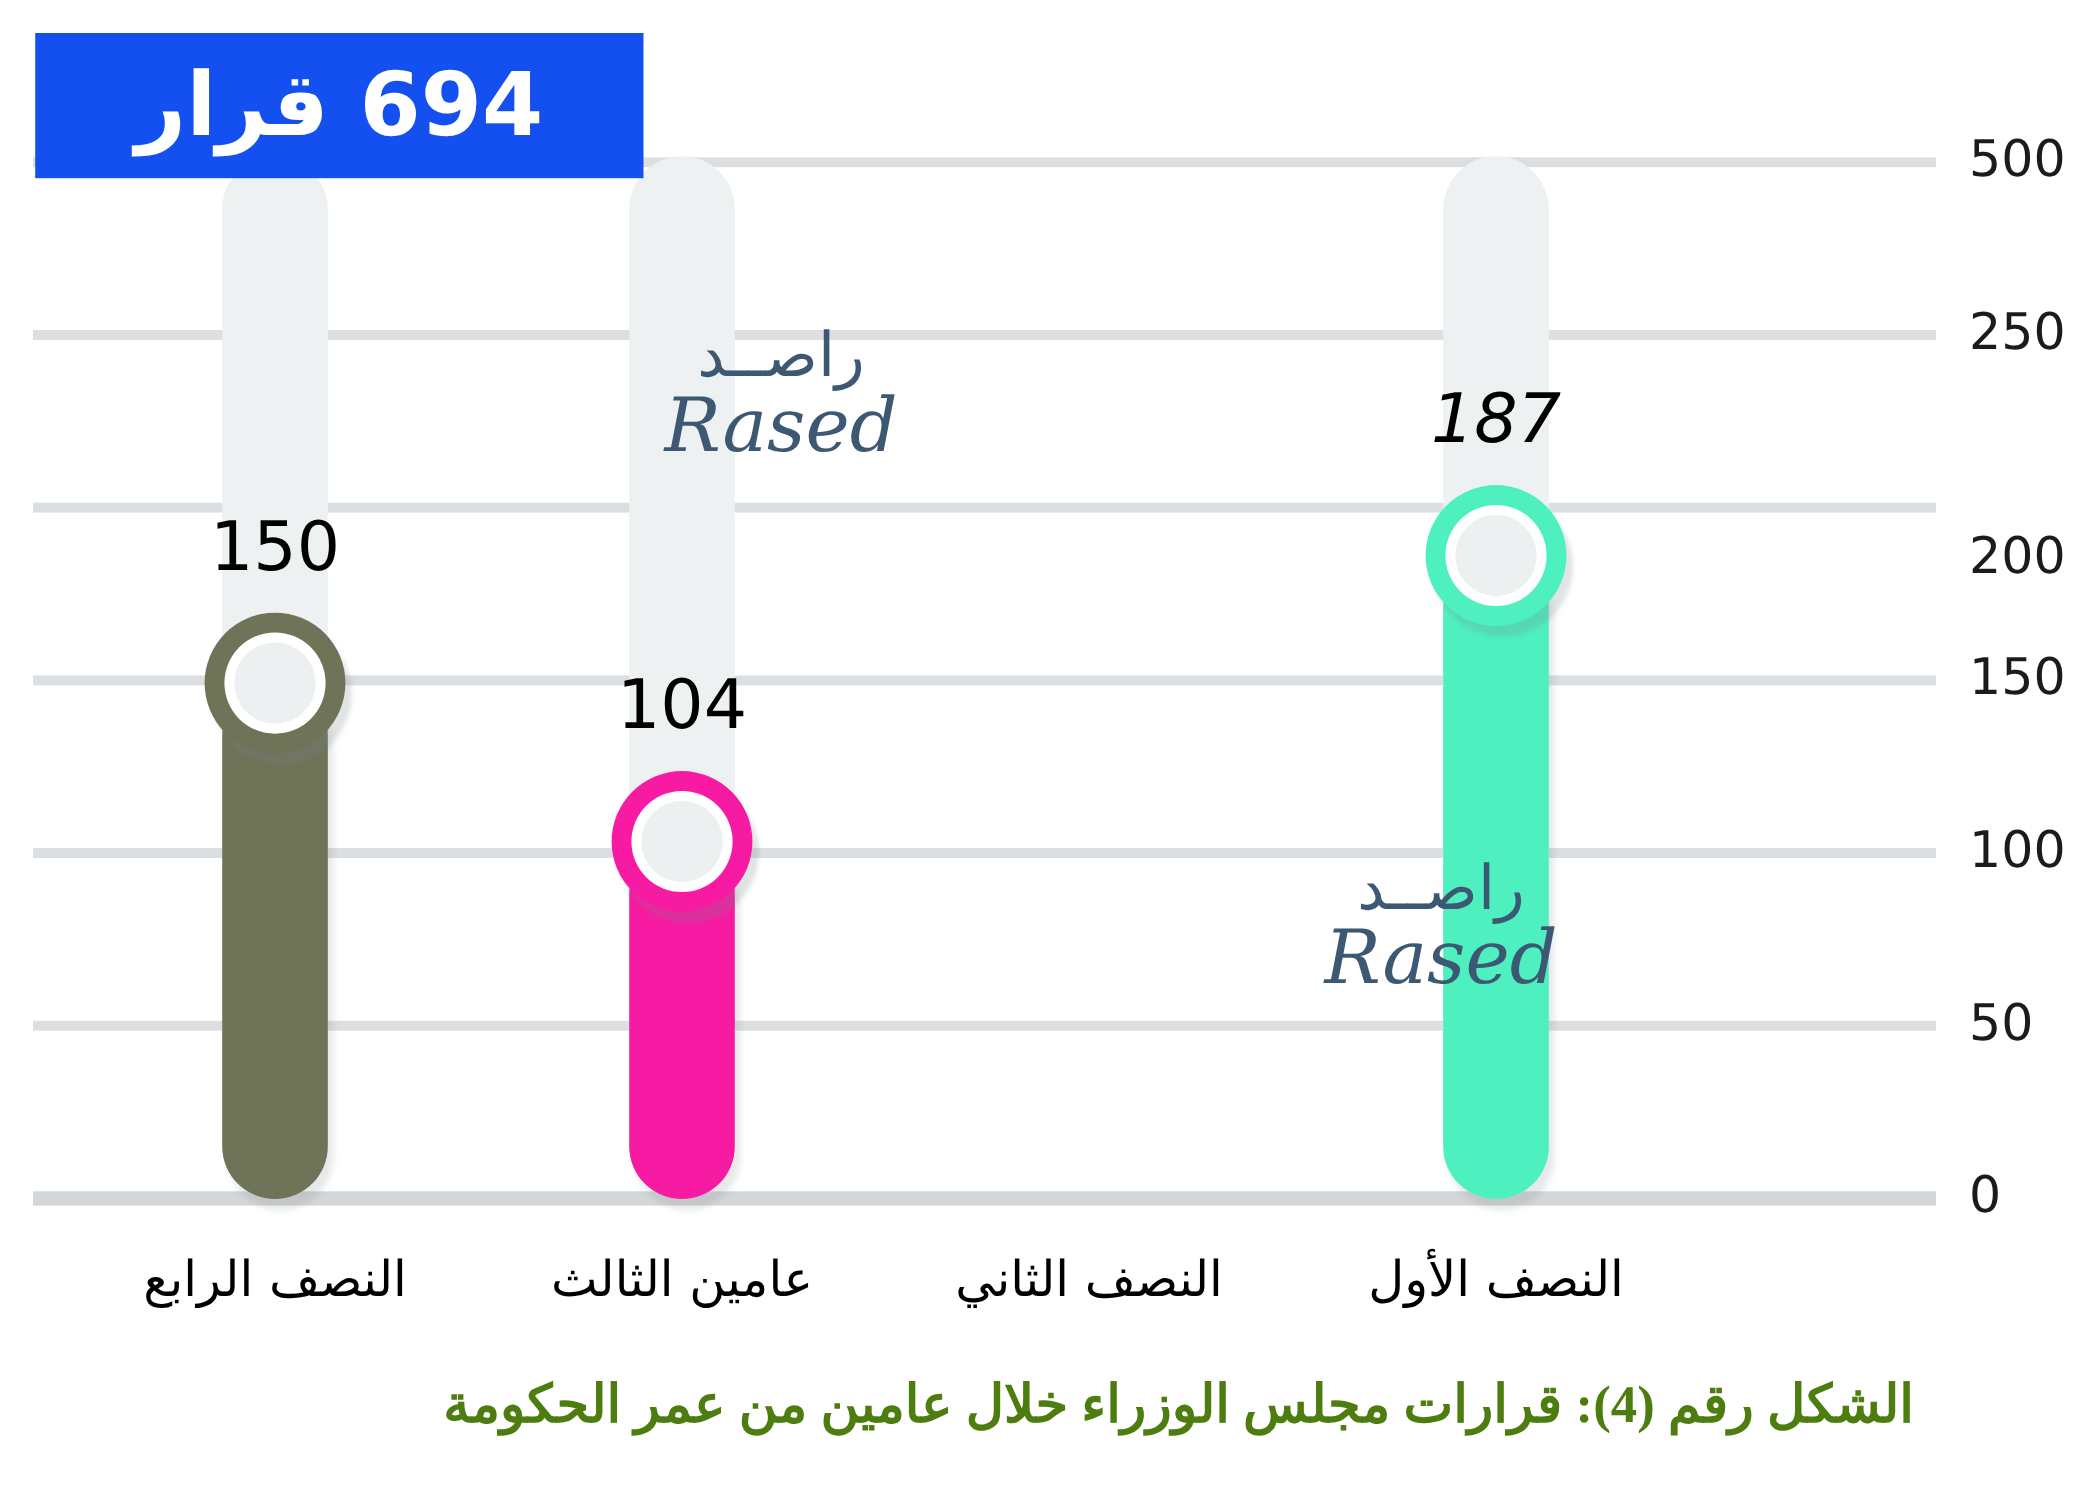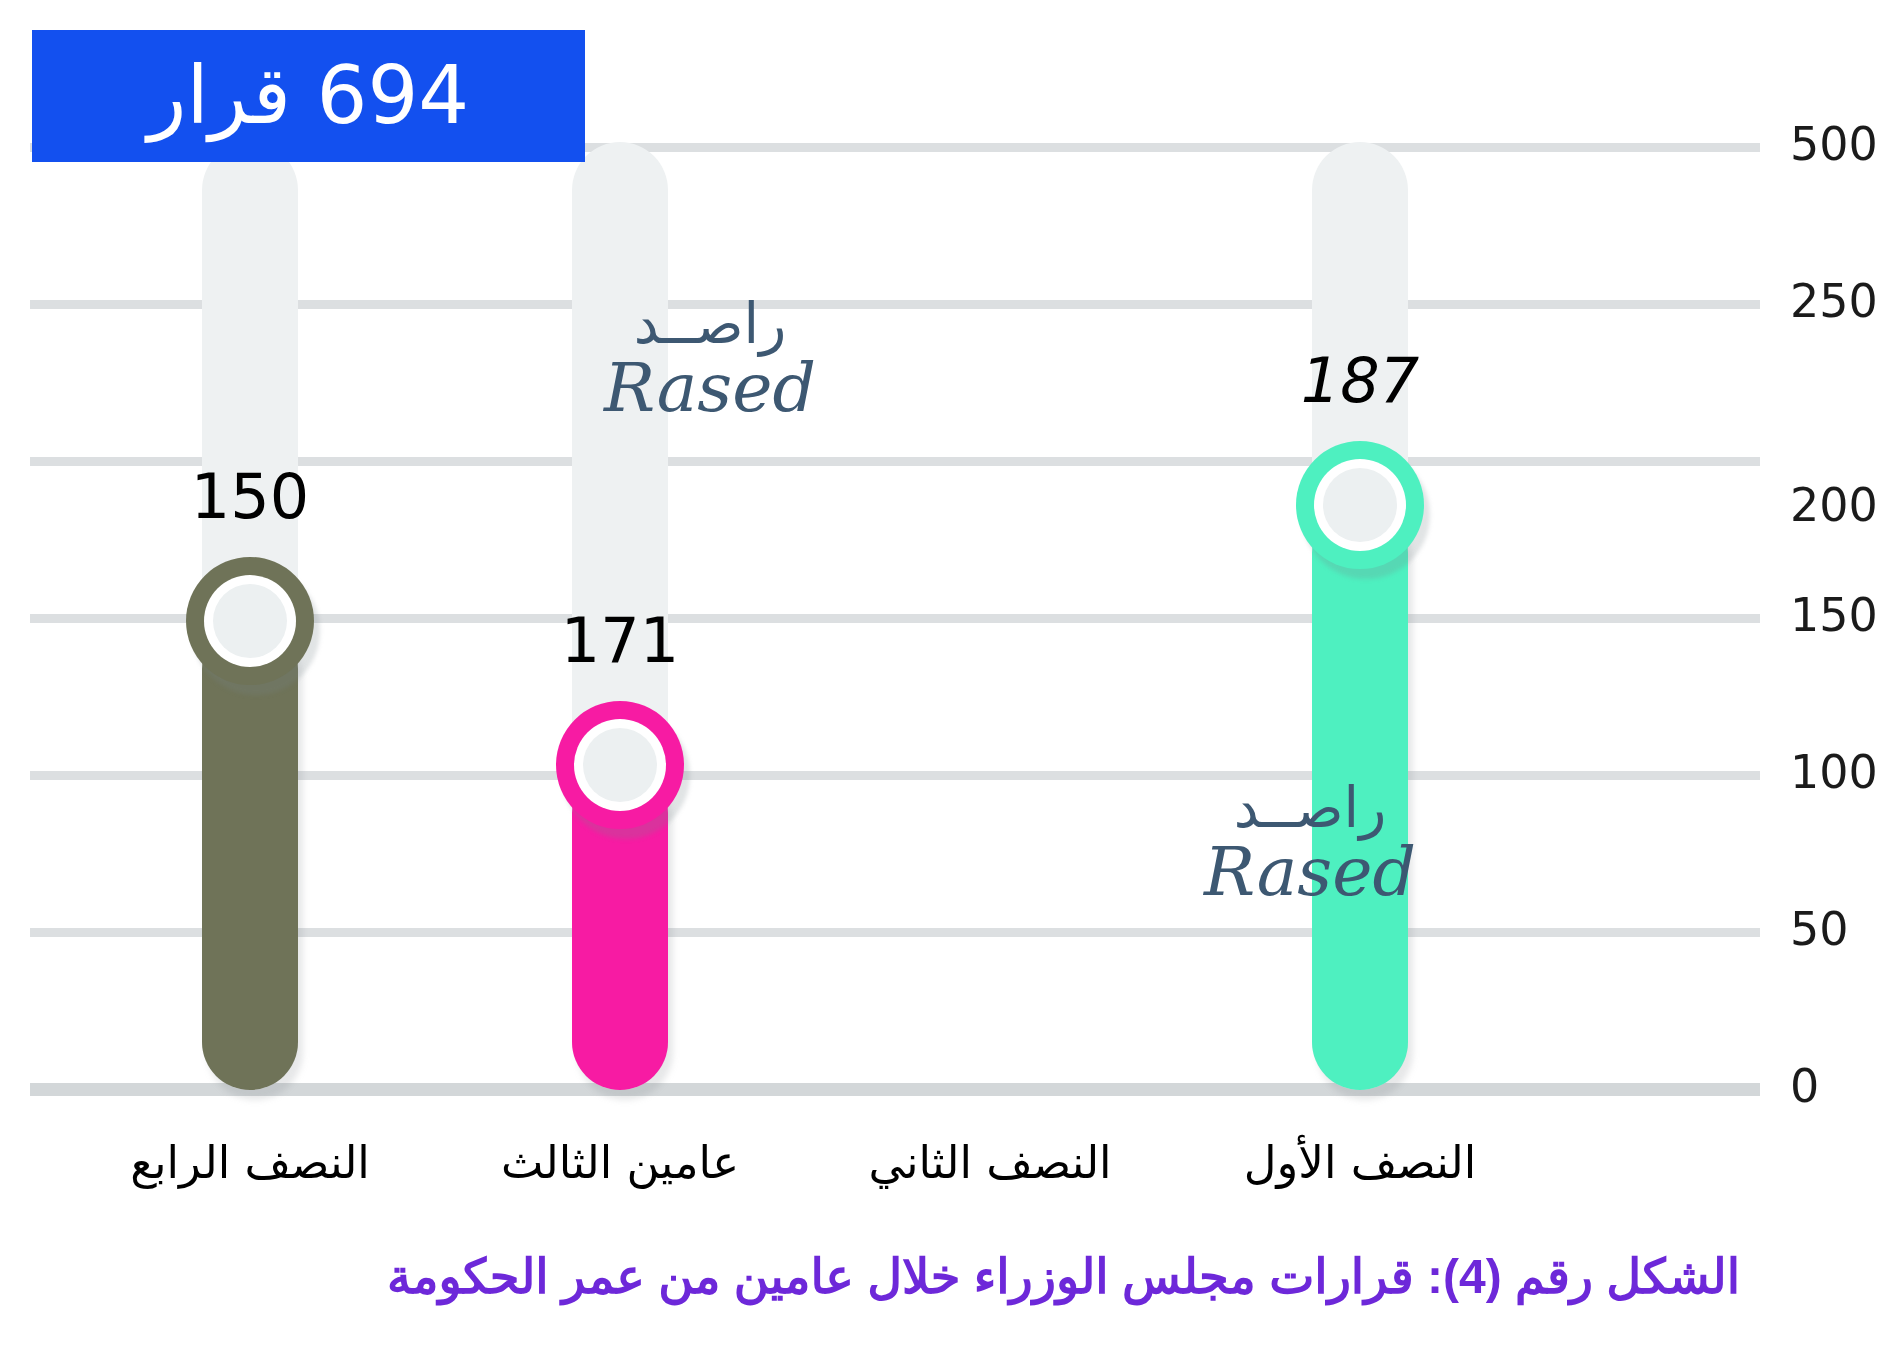--- a/index.html
+++ b/index.html
@@ -168,20 +168,21 @@
     align-items: center;
     justify-content: center;
     direction: rtl;
   }
   .badge-text {
     color: #ffffff;
     font-size: 80px;
     font-family: "DejaVu Sans", "Liberation Sans", sans-serif;
     line-height: 1;
     white-space: nowrap;
+    font-weight: bold;
   }
 
   
   .watermark {
     position: absolute;
     color: #3d5872;
     text-align: center;
     line-height: 1.0;
     pointer-events: none;
   }
@@ -201,24 +202,24 @@
   
   .caption {
     position: absolute;
     left: 0;
     top: 1248px;
     width: 1800px;
     text-align: right;
     direction: rtl;
     font-size: 48px;
     font-weight: bold;
-    color: #6d28d9;
+    color: #4d7c0f;
     padding-right: 60px;
     box-sizing: border-box;
-    font-family: Liberation Sans, sans-serif;
+    font-family: Liberation Serif, serif;
     white-space: nowrap;
   }
 </style>
 </head>
 <body>
 
 <div id="stage">
 
   <div class="plot">
 
@@ -254,21 +255,21 @@
     <div class="bar-slot" style="left:470px;">
       <div class="track"></div>
       <div class="bar-wrap" style="height:325px;">
         <div class="bar-shadow"></div>
         <div class="bar" style="background:#f71ba3;"></div>
         <div class="knob-shadow"></div>
         <div class="knob" style="background:#f71ba3;">
           <div class="knob-inner"></div>
         </div>
       </div>
-      <div class="value-label" style="top:604px;">171</div>
+      <div class="value-label" style="top:604px;">104</div>
     </div>
 
 
     <div class="bar-slot" style="left:1210px;">
       <div class="track"></div>
       <div class="bar-wrap" style="height:585px;">
         <div class="bar-shadow"></div>
         <div class="bar" style="background:#4ef0c0;"></div>
         <div class="knob-shadow"></div>
         <div class="knob" style="background:#4ef0c0;">

